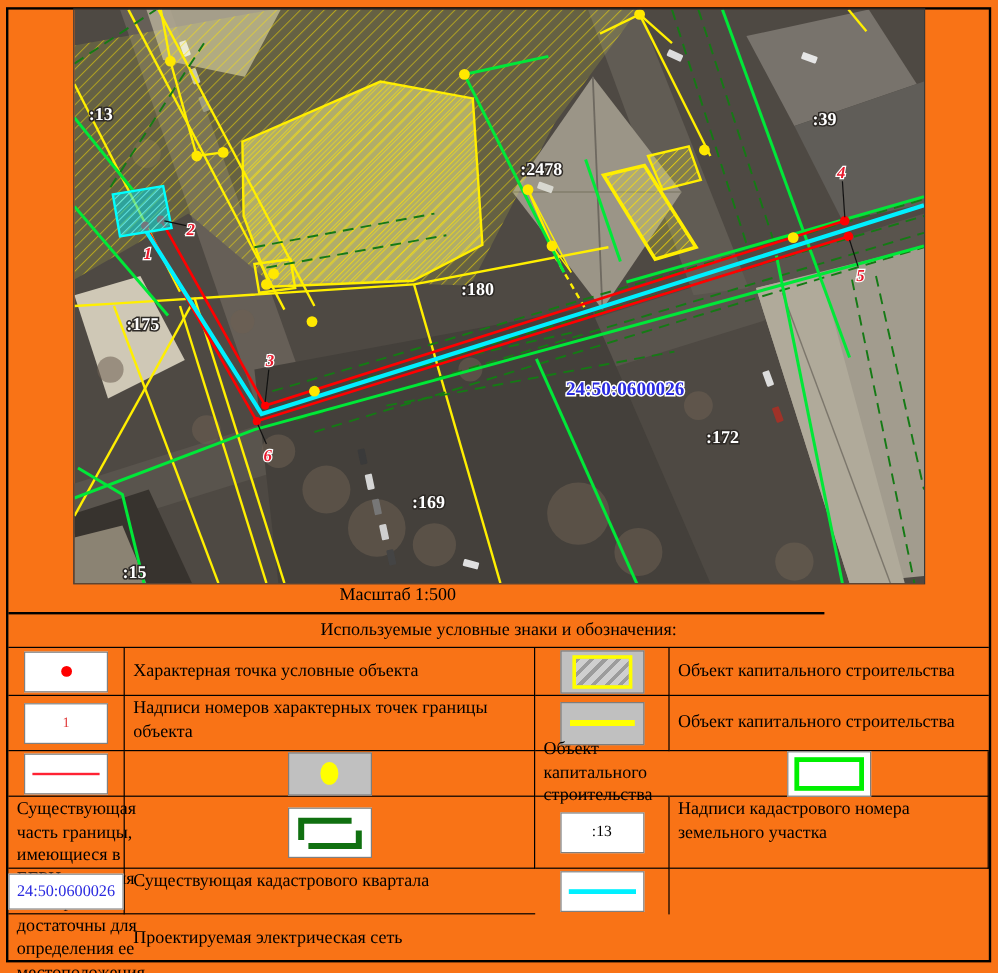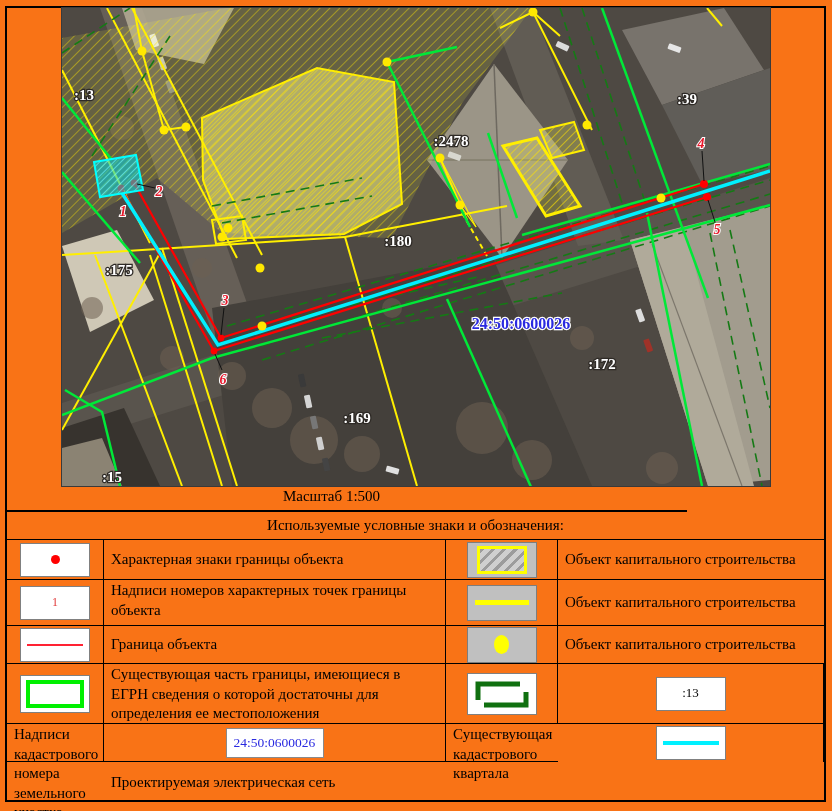--- a/index.html
+++ b/index.html
@@ -246,21 +246,21 @@
 
   <div class="legend">
 
     <div class="cell header">Используемые условные знаки и обозначения:</div>
 
     <div class="cell sym">
       <div class="sym-box">
           <div class="red-dot"></div>
         </div>
     </div>
-    <div class="cell txt">Характерная знаки границы объекта</div>
+    <div class="cell txt">Характерная точка условные объекта</div>
     <div class="cell sym">
       <div class="sym-box gray">
           <div class="hatch-rect"></div>
         </div>
     </div>
     <div class="cell txt last">Объект капитального строительства</div>
 
     <div class="cell sym">
       <div class="sym-box">
           <span class="red-num">1</span>
@@ -274,21 +274,20 @@
           <div class="yellow-line"></div>
         </div>
     </div>
     <div class="cell txt last">Объект капитального строительства</div>
 
     <div class="cell sym">
       <div class="sym-box">
           <div class="red-line"></div>
         </div>
     </div>
-    <div class="cell txt">Граница объекта</div>
     <div class="cell sym">
       <div class="sym-box gray">
           <div class="yellow-dot"></div>
         </div>
     </div>
     <div class="cell txt last">Объект капитального строительства</div>
 
     <div class="cell sym">
       <div class="sym-box" style="height:36px;">
           <div class="green-rect"></div>

